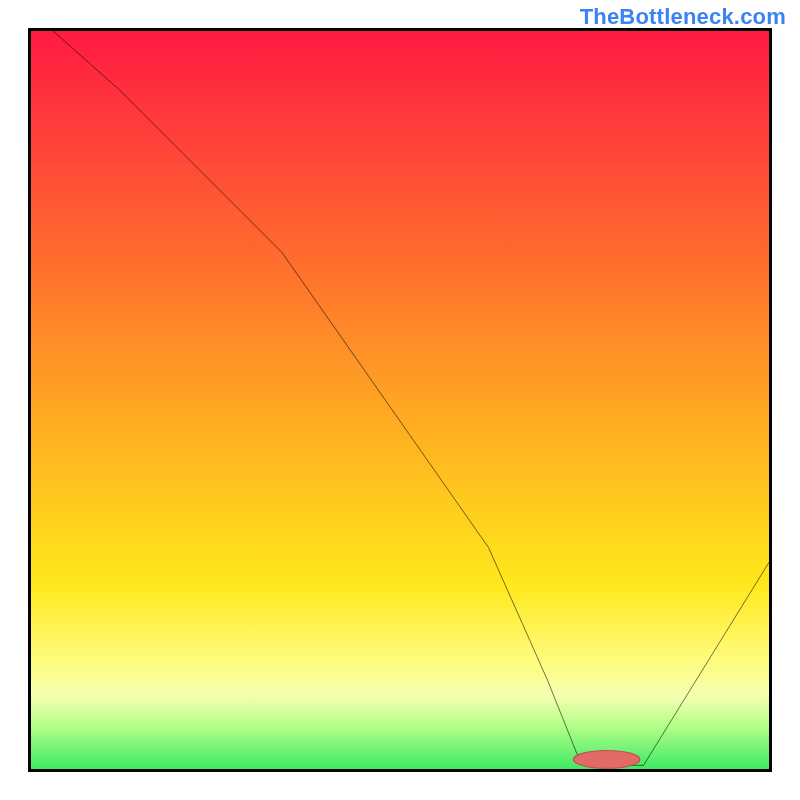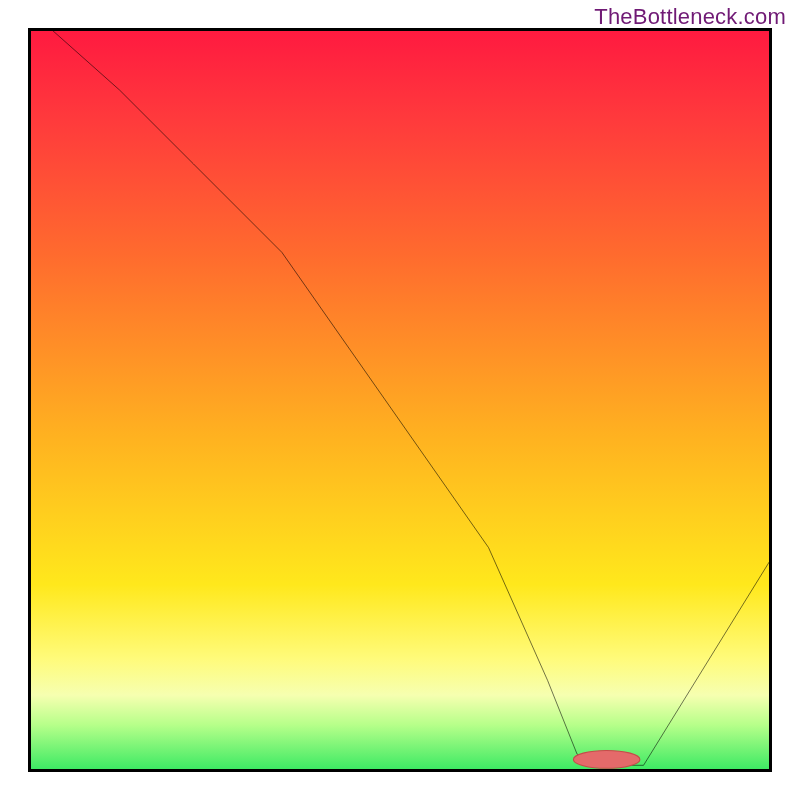--- a/index.html
+++ b/index.html
@@ -14,22 +14,22 @@
   .frame {
     position: relative;
     width: 800px;
     height: 800px;
   }
   .watermark {
     position: absolute;
     top: 4px;
     right: 14px;
     font-size: 22px;
-    font-weight: normal;
-    color: #701a75;
+    font-weight: bold;
+    color: #3b82f6;
     letter-spacing: 0.2px;
     user-select: none;
   }
   .plot-box {
     position: absolute;
     left: 28px;
     top: 28px;
     width: 744px;
     height: 744px;
     border: 3px solid #000;

